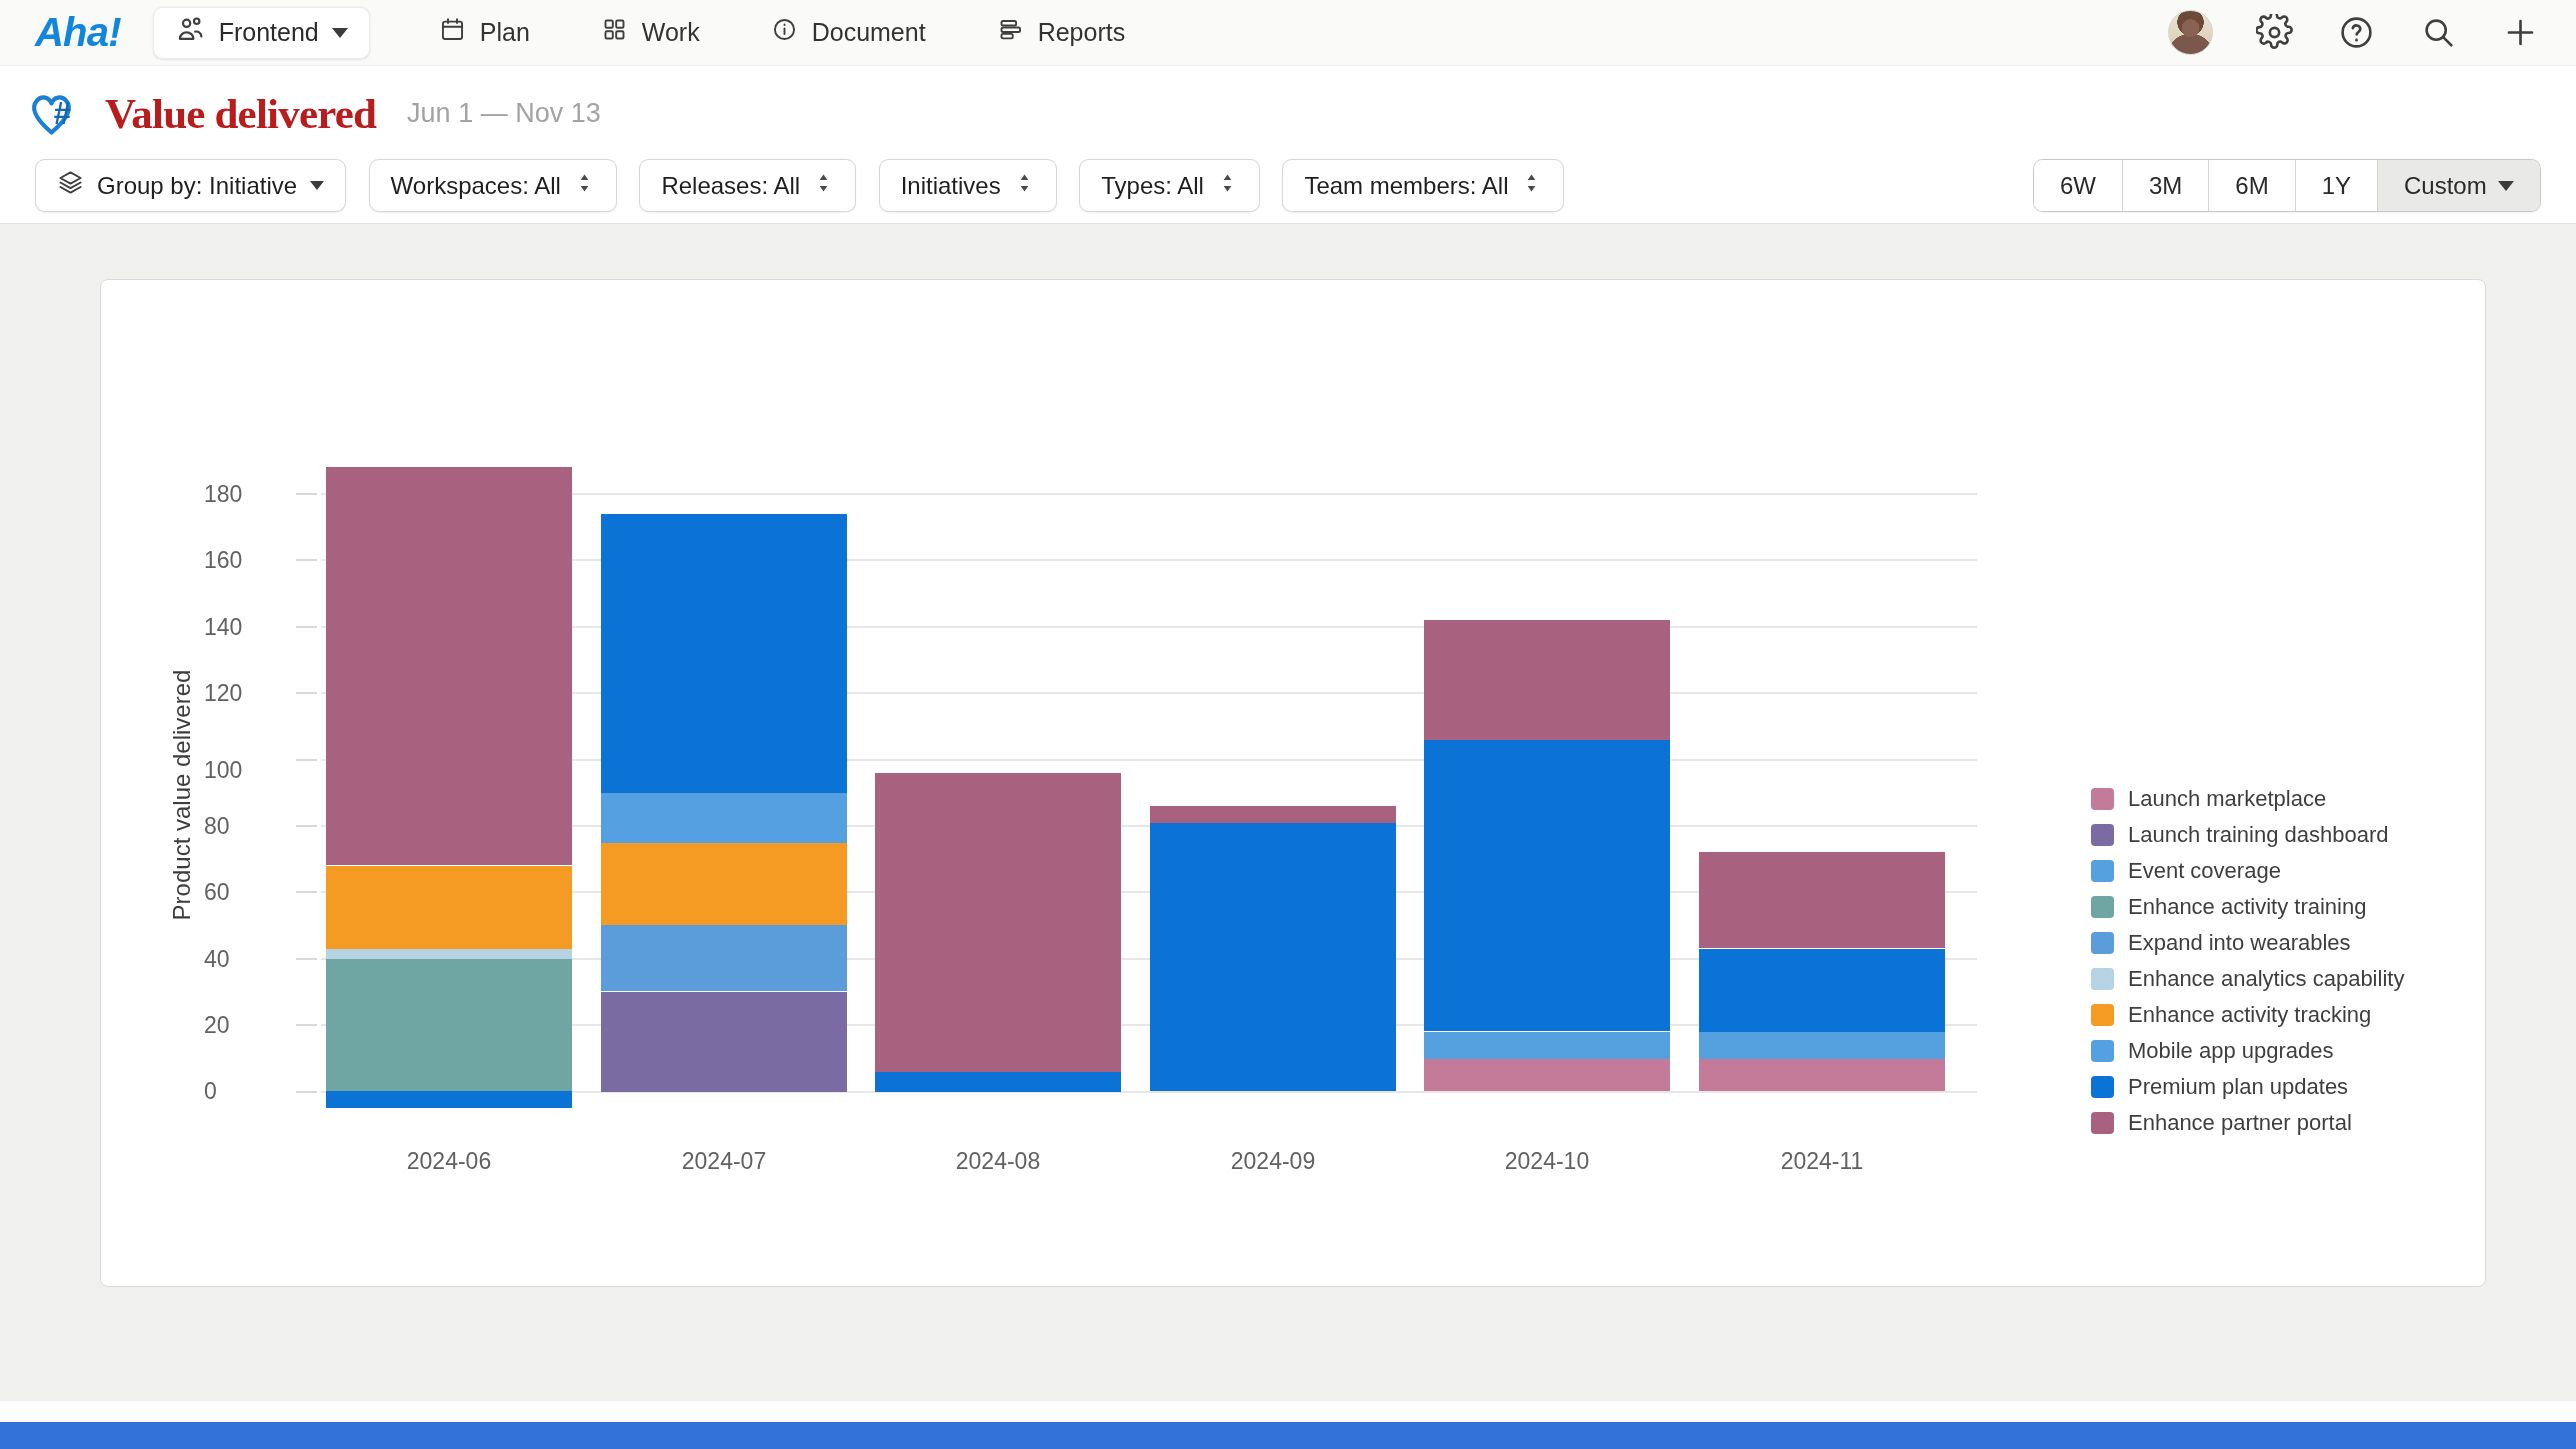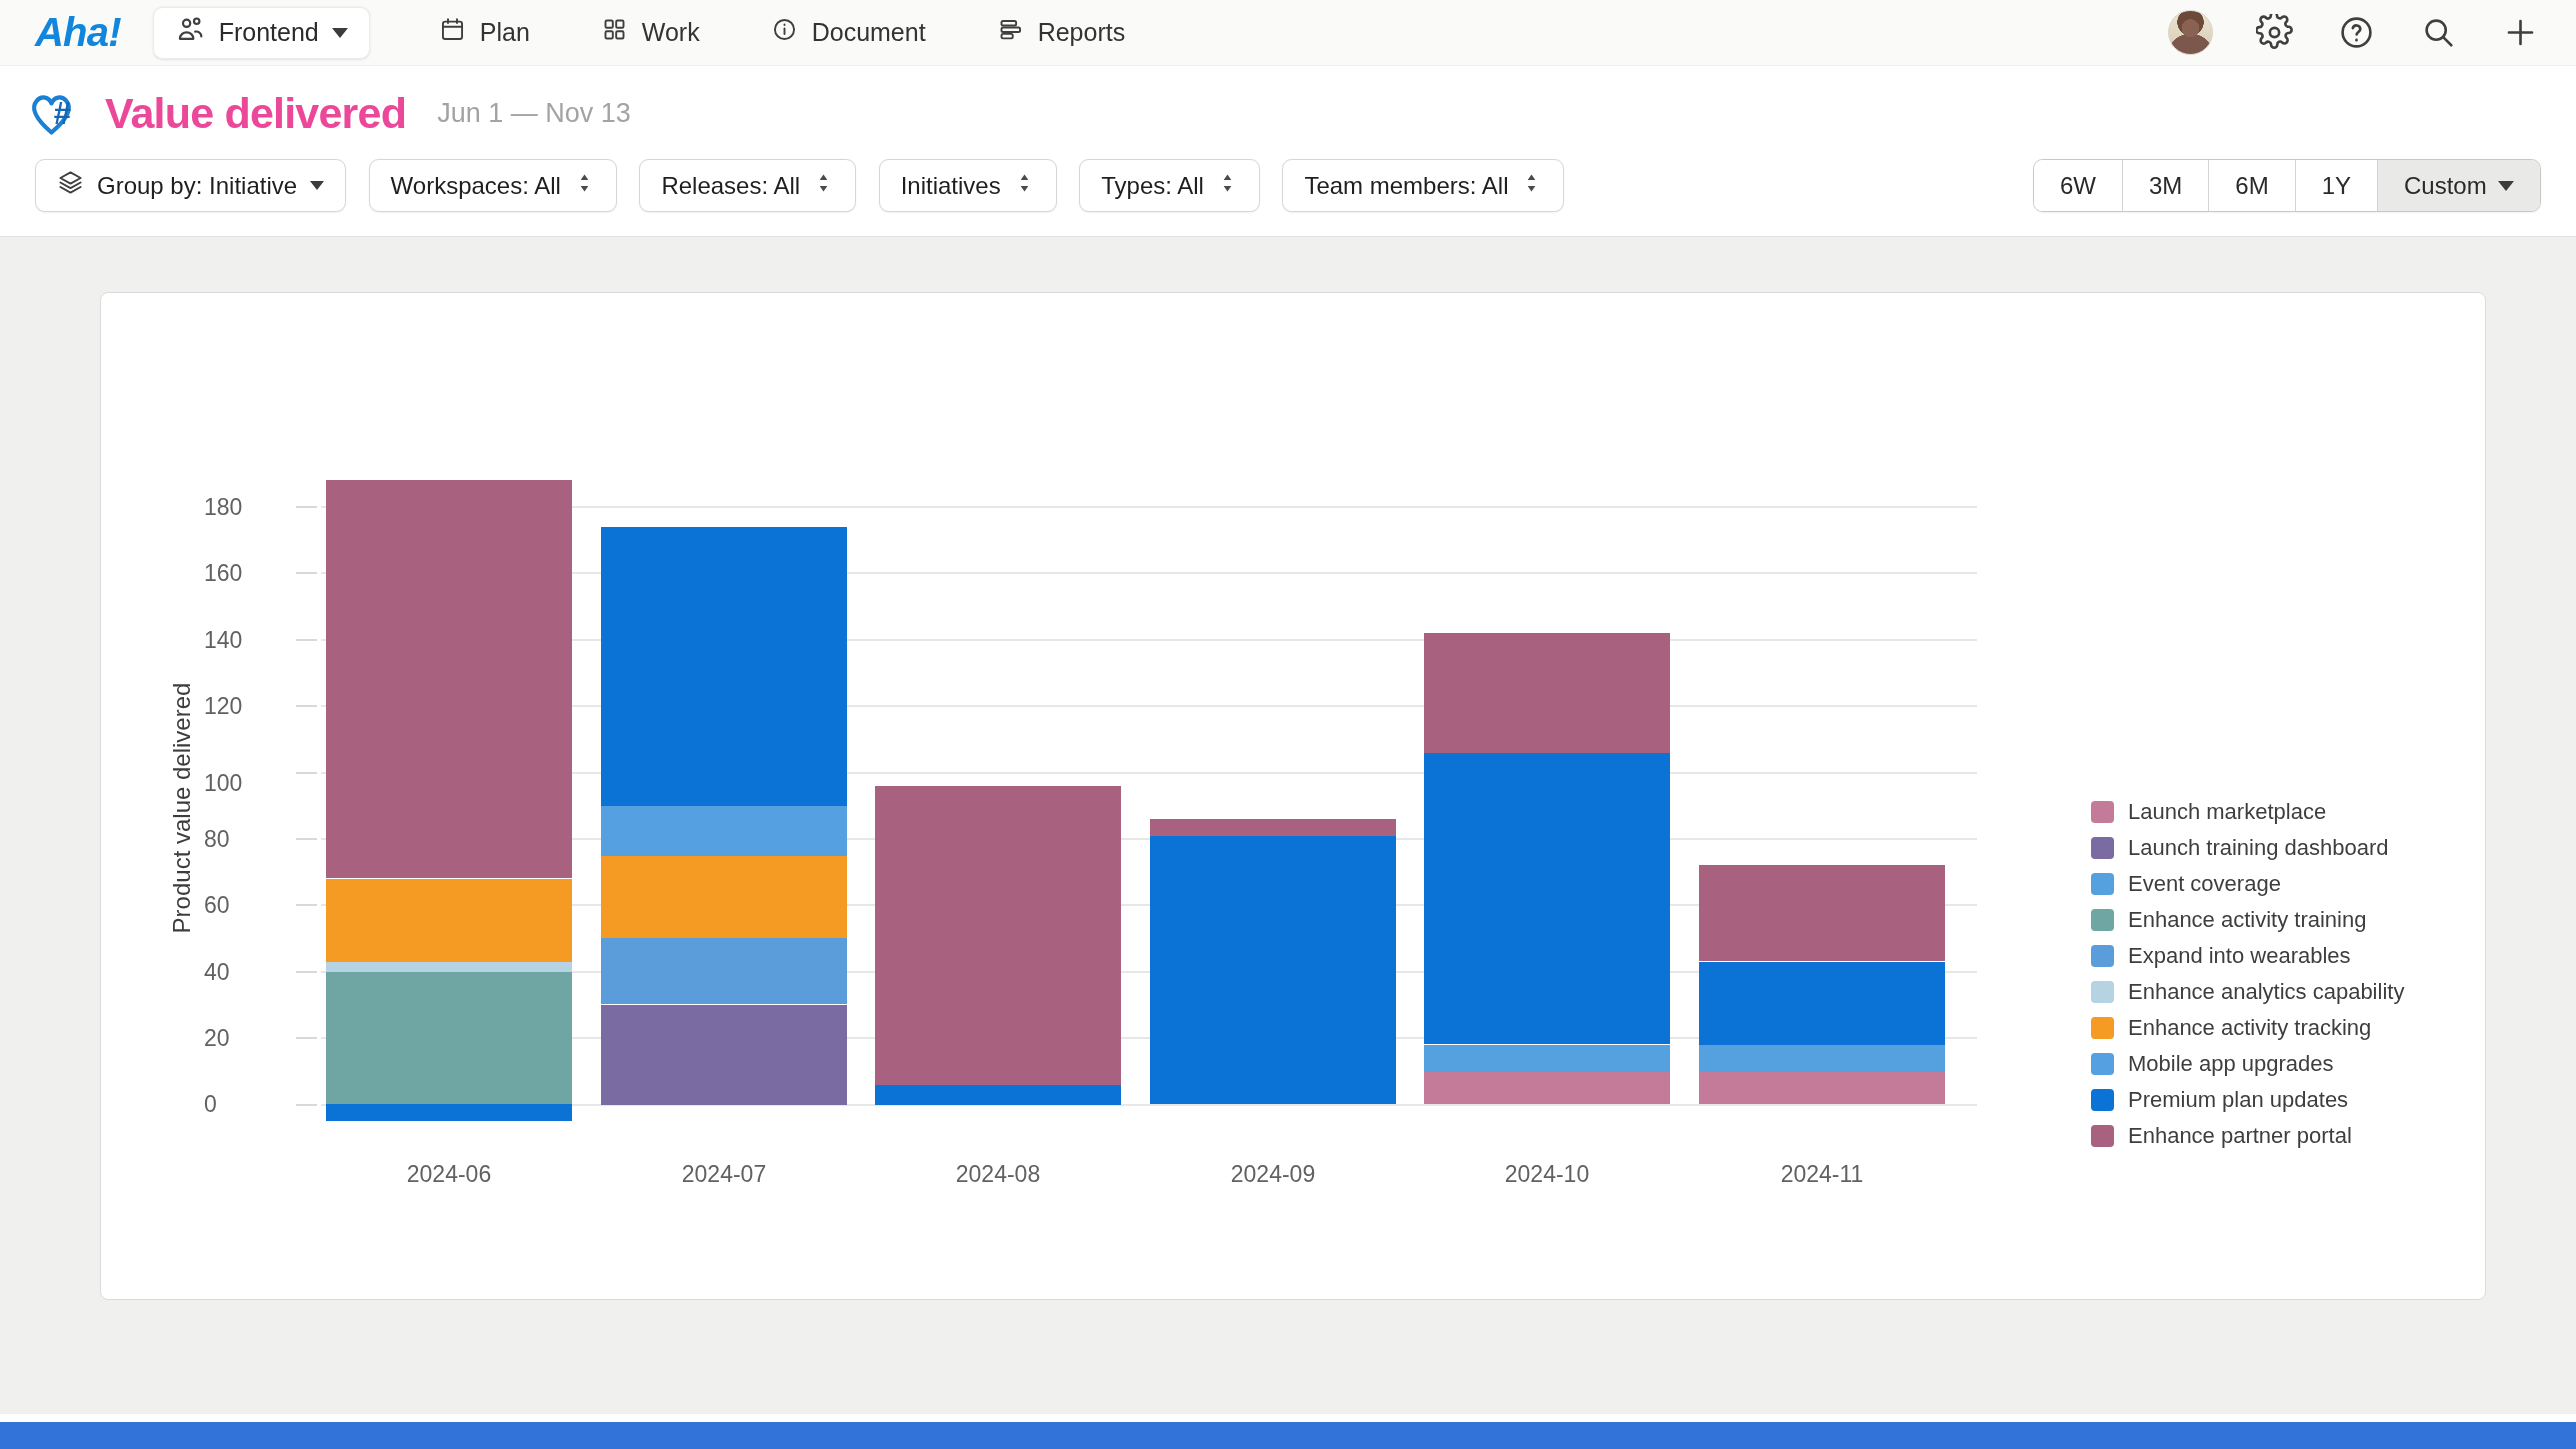--- a/index.html
+++ b/index.html
@@ -22,25 +22,25 @@
       radial-gradient(circle at 50% 40%, #8a6253 0 26%, rgba(0,0,0,0) 27%),
       radial-gradient(circle at 50% 108%, #7b584b 0 46%, rgba(0,0,0,0) 47%),
       radial-gradient(circle at 50% 26%, #6c4a3a 0 34%, rgba(0,0,0,0) 35%),
       linear-gradient(#ece4d2, #d6cbb2);
     border:0.8px solid #d8d4c8; }
   .caret-down { width:0; height:0; border-left:8px solid transparent; border-right:8px solid transparent;
     border-top:10.5px solid #3c3c3c; }
 
   
   .page-header { display:flex; align-items:center; padding:19.3px 35px 4.8px 22.5px; background:#fff; }
-  .page-title { font-size:43px; font-weight:700; color:#ec4899; letter-spacing:-0.8px; margin-left:14.5px; }
+  .page-title { font-size:43px; font-weight:700; color:#b91c1c; letter-spacing:-0.8px; margin-left:14.5px;font-family:Liberation Serif, serif; }
   .page-daterange { font-size:27px; color:#a3a3a3; margin-left:31px; }
 
   
-  .filter-row { display:flex; align-items:center; padding:13px 35px 24px 35px; gap:22.5px;
+  .filter-row { display:flex; align-items:center; padding:13px 35px 11px 35px; gap:22.5px;
     background:#fff; border-bottom:0.8px solid #e1e1df; }
   .chip { height:53px; padding:0 21px; background:#fff; border:0.8px solid #d6d6d4; border-radius:9.7px;
     box-shadow:0 0.8px 1.6px rgba(0,0,0,.06); display:flex; align-items:center; gap:13px;
     font-size:24px; color:#1f1f1f; cursor:pointer; white-space:nowrap; }
   .chip .caret-down { border-left-width:7.2px; border-right-width:7.2px; border-top-width:9.7px; }
   .segmented { margin-left:auto; display:flex; height:53px; border:0.8px solid #c8c8c6; border-radius:9.7px;
     overflow:hidden; box-shadow:0 0.8px 1.6px rgba(0,0,0,.06); background:#fff; }
   .segmented .seg { padding:0 26px; display:flex; align-items:center; gap:11.3px; font-size:24px;
     color:#2a2a2a; border-left:0.8px solid #d4d4d2; cursor:pointer; background:#fff; }
   .segmented .seg:first-child { border-left:none; }

